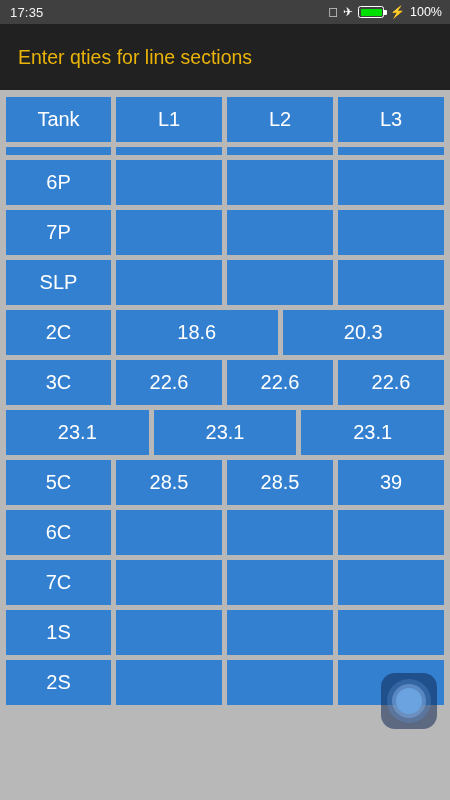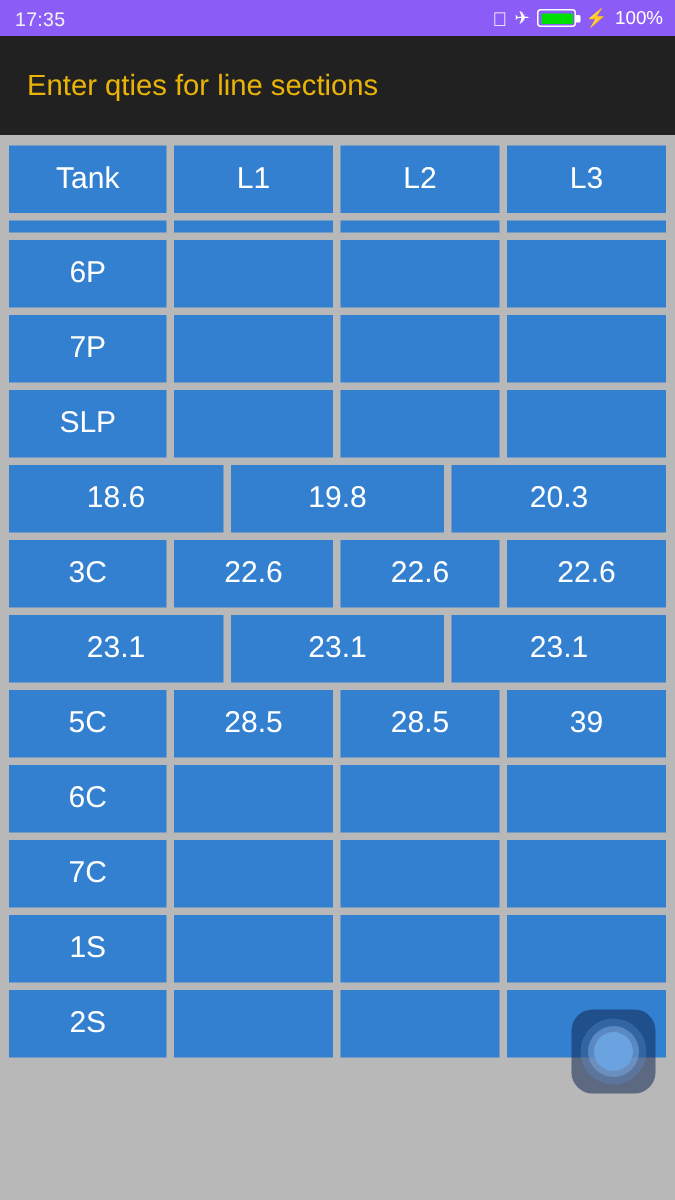--- a/index.html
+++ b/index.html
@@ -7,21 +7,21 @@
     width:450px; height:800px;
     background:#b8b8b8;
     font-family:"Liberation Sans", sans-serif;
     overflow:hidden;
   }
 
   
   .statusbar{
     position:absolute; left:0; top:0;
     width:450px; height:24px;
-    background:#8b5cf6;
+    background:#404040;
     display:flex; align-items:center;
     padding:0 8px 0 10px;
     color:#fff;
   }
   .status-time{ font-size:13px; letter-spacing:.2px; color:#f2f2f2; }
   .status-right{ margin-left:auto; display:flex; align-items:center; gap:5px; }
   .ic{ display:inline-flex; align-items:center; justify-content:center; }
   .apple-glyph{ font-size:13px; line-height:1; color:#fff; }
   .plane-glyph{ font-size:12px; line-height:1; color:#fff; }
   .battery{
@@ -198,25 +198,25 @@
           <span class="cell-text"></span>
         </div>
         <div class="cell val">
           <span class="cell-text"></span>
         </div>
         <div class="cell val">
           <span class="cell-text"></span>
         </div>
       </div>
       <div class="row">
+        <div class="cell tank">
+          <span class="cell-text">2C</span>
+        </div>
         <div class="cell val">
           <span class="cell-text">18.6</span>
-        </div>
-        <div class="cell val">
-          <span class="cell-text">19.8</span>
         </div>
         <div class="cell val">
           <span class="cell-text">20.3</span>
         </div>
       </div>
       <div class="row">
         <div class="cell tank">
           <span class="cell-text">3C</span>
         </div>
         <div class="cell val">

